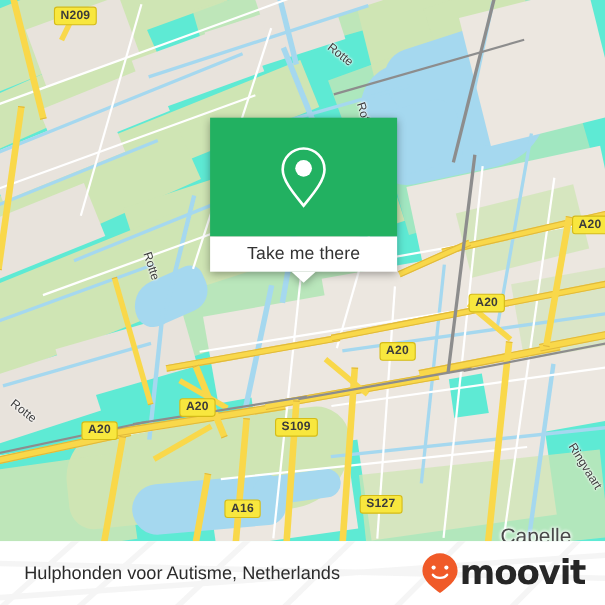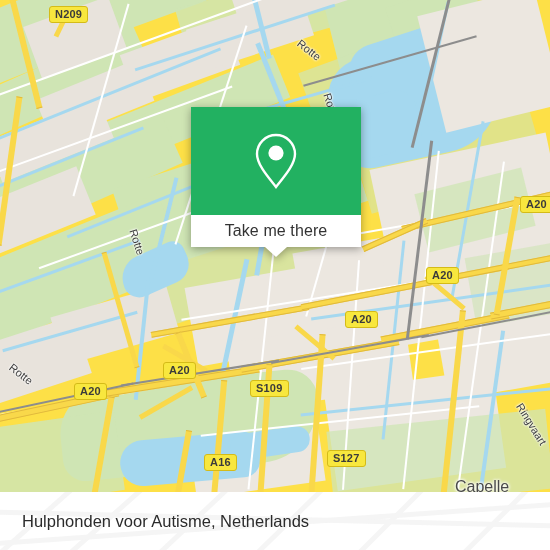--- a/index.html
+++ b/index.html
@@ -7,21 +7,21 @@
   body{
     width:550px;height:550px;overflow:hidden;
     font-family:"Liberation Sans","DejaVu Sans",sans-serif;
     background:#ffffff;
   }
   #app{position:relative;width:550px;height:550px;overflow:hidden;}
 
   
   #map{
     position:absolute;left:0;top:0;width:550px;height:492px;
-    background:#fde047;overflow:hidden;
+    background:#5eead4;overflow:hidden;
   }
   .layer{position:absolute;left:0;top:0;width:550px;height:492px;}
   .wpoly{position:absolute;}
 
   
   .green{position:absolute;background:#cfe5b4;}
   .urban{position:absolute;background:#e8e3dc;}
   .urban2{position:absolute;background:#ece7e0;}
 
   
@@ -39,21 +39,21 @@
     border-radius:3px;color:#3b3b3b;font-size:11px;font-weight:bold;
     padding:1px 5px 2px 5px;line-height:12px;white-space:nowrap;
     font-family:"Liberation Sans",sans-serif;letter-spacing:.2px;
   }
   .maplabel{
     position:absolute;color:#3c3c3c;font-size:11px;white-space:nowrap;
     font-family:"Liberation Sans",sans-serif;
     text-shadow:0 0 2px #fff,0 0 2px #fff,0 0 3px #fff;
   }
   .placelabel{
-    position:absolute;color:#4a4a4a;font-size:16px;white-space:nowrap;
+    position:absolute;color:#4a4a4a;font-size:19px;white-space:nowrap;
     font-family:"Liberation Sans",sans-serif;
     text-shadow:0 0 3px #fff,0 0 3px #fff,0 0 4px #fff;
   }
 
   
   #attrib{
     position:absolute;left:0;bottom:0;height:22px;line-height:22px;
     padding-left:14px;padding-right:10px;
     background:rgba(255,255,255,0.80);
     color:#2f2f2f;font-size:12.5px;white-space:nowrap;
@@ -294,16 +294,25 @@
         <path d="M150 70 L235 -10"></path>
         <path d="M250 68 L330 -10"></path>
         <path d="M350 70 L430 -10"></path>
         <path d="M455 70 L535 -10"></path>
         <path d="M-10 20 L560 34"></path>
         <path d="M-10 52 L560 12"></path>
       </g>
     </svg>
     <div id="footer-inner">
       <div id="footer-title">Hulphonden voor Autisme, Netherlands</div>
+      <div id="brand">
+        <svg width="34" height="38" viewBox="0 0 34 38">
+          <path d="M17 1 C8.2 1 1 8.2 1 17 C1 25.6 11.5 33 17 37 C22.5 33 33 25.6 33 17 C33 8.2 25.8 1 17 1 Z" fill="#f05a28"></path>
+          <circle cx="11.2" cy="14" r="1.9" fill="#ffffff"></circle>
+          <circle cx="22.8" cy="14" r="1.9" fill="#ffffff"></circle>
+          <path d="M10.5 20.5 C13 24.2 21 24.2 23.5 20.5" stroke="#ffffff" stroke-width="2.1" fill="none" stroke-linecap="round"></path>
+        </svg>
+        <span id="brand-word">moovit</span>
+      </div>
     </div>
   </div>
 
 </div>
 
 </body></html>

